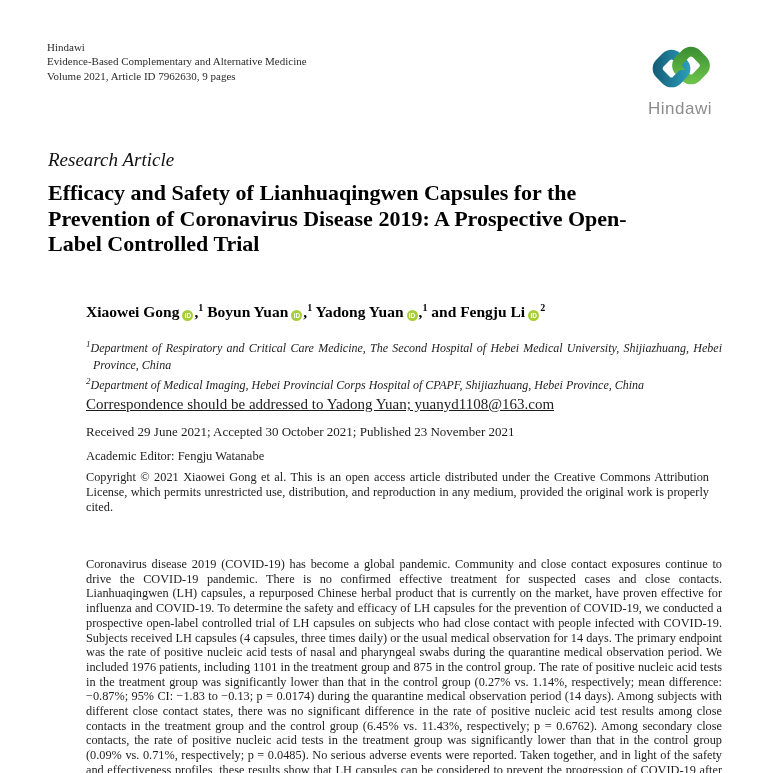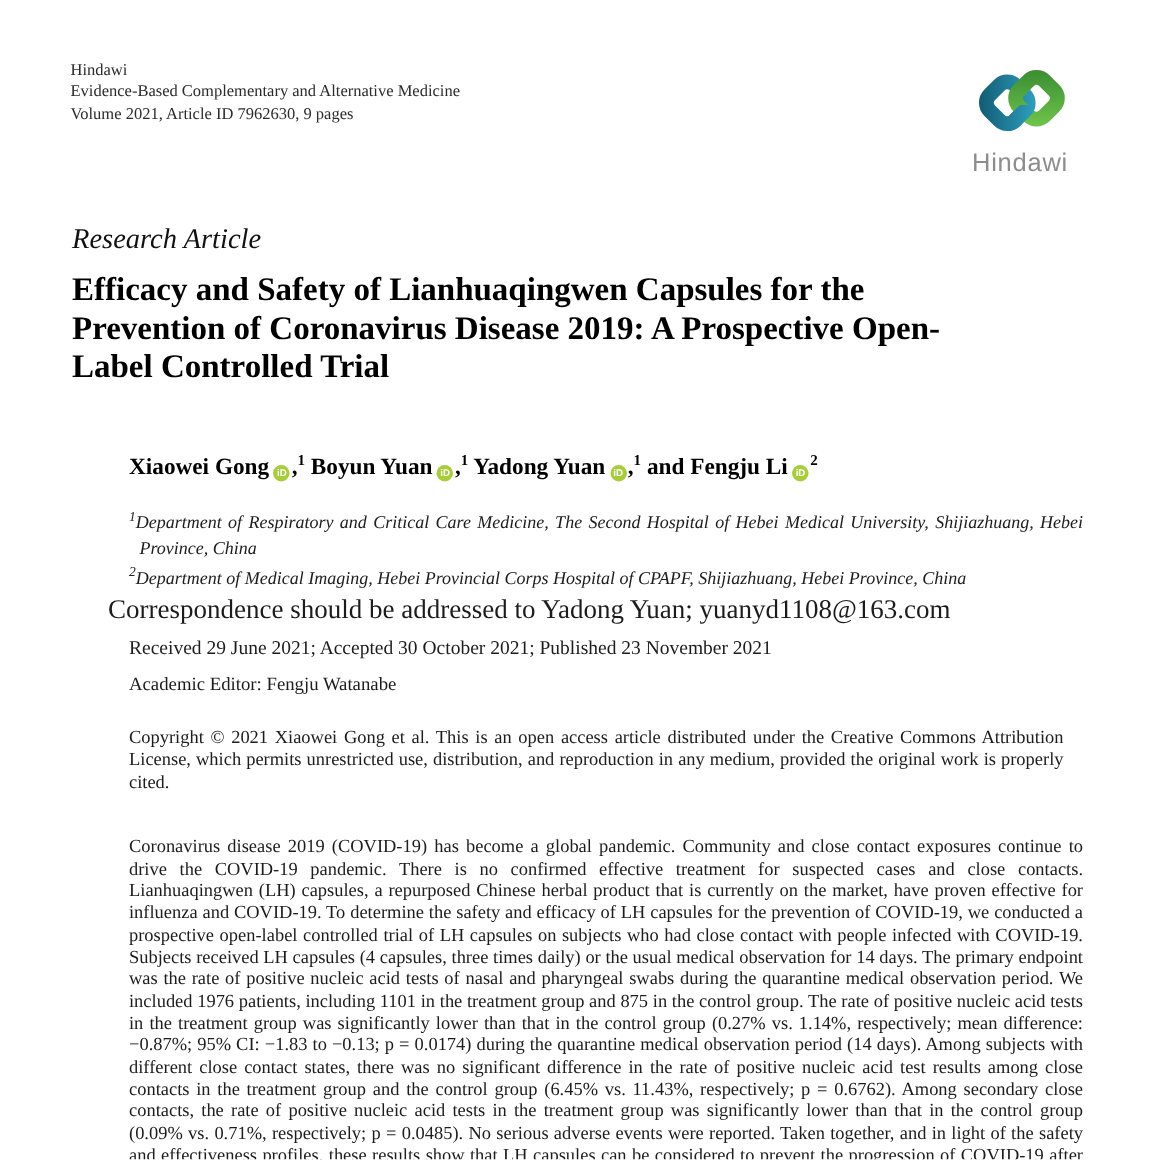--- a/index.html
+++ b/index.html
@@ -23,25 +23,25 @@
   .authors sup{font-size:10px;font-weight:bold;}
   .orcid{display:inline-block;width:11px;height:11px;border-radius:50%;background:#a6ce39;color:#fff;
     font-family:"Liberation Sans", sans-serif;font-size:6.5px;font-weight:bold;text-align:center;
     line-height:11px;margin:0 1px 0 3px;transform:translateY(1px);}
   
   .affiliations{position:absolute;left:86px;top:336px;width:636px;font-size:12px;font-style:italic;
     line-height:16.6px;color:#1c1c1c;}
   .affil{text-align:justify;padding-left:7px;text-indent:-7px;}
   .affil sup{font-size:9px;font-style:italic;}
   
-  .correspondence{position:absolute;left:72px;top:396px;font-size:18px;}
+  .correspondence{position:absolute;left:86px;top:396px;font-size:15px;text-decoration:underline;}
   .history{position:absolute;left:86px;top:424px;font-size:13px;}
   .editor{position:absolute;left:86px;top:449px;font-size:12.5px;}
   .copyright{position:absolute;left:86px;top:470px;width:623px;font-size:12.3px;line-height:14.9px;
-    text-align:justify;margin-top:14px;}
+    text-align:justify;}
   
   .abstract{position:absolute;left:86px;top:509px;width:636px;font-size:12.3px;line-height:14.7px;
     text-align:justify;color:#1c1c1c;margin-top:48px;}
 </style>
 </head>
 <body>
 
 <div class="page">
 
   <div class="header-meta">

